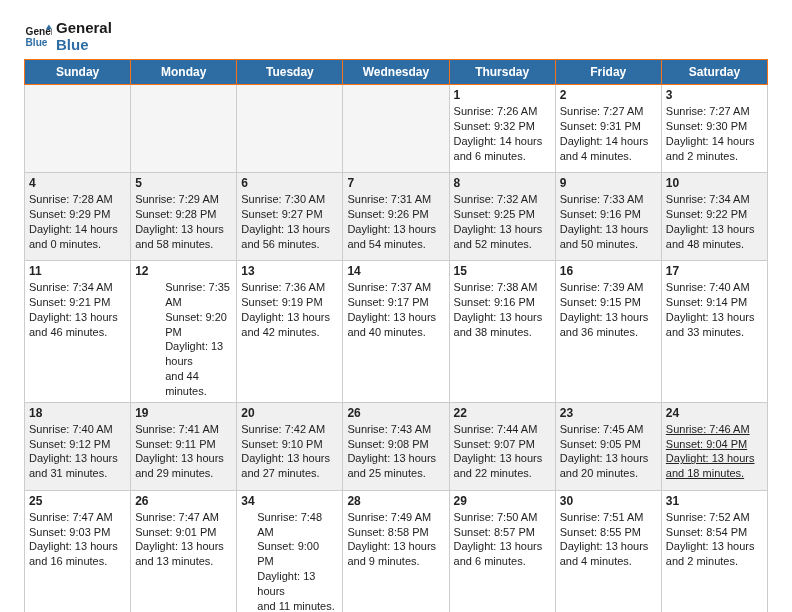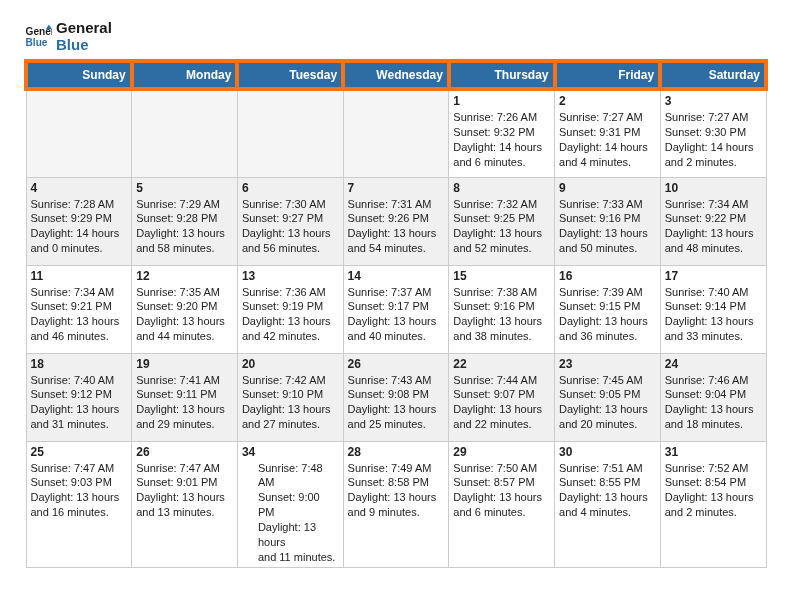--- a/index.html
+++ b/index.html
@@ -43,22 +43,22 @@
       width: 100%;
       border-collapse: collapse;
       margin-top: 6px;
     }
     th {
       background-color: #2e6da4;
       color: #fff;
       font-size: 12px;
       font-weight: bold;
       padding: 5px 4px;
-      text-align: right;
-      border: 4px solid #f97316;
+      text-align: center;
+      border: 1px solid #f97316;
     }
     td {
       border: 1px solid #ccc;
       vertical-align: top;
       padding: 3px 4px;
       font-size: 10px;
       color: #222;
       height: 88px;
       width: calc(100% / 7);
       background: #fff;
@@ -195,21 +195,21 @@
       <tr>
         <td>
           <span class="day-number">11</span>
           <div class="day-info" style="white-space: pre-line;">Sunrise: 7:34 AM
 Sunset: 9:21 PM
 Daylight: 13 hours
 and 46 minutes.</div>
         </td>
         <td>
           <span class="day-number">12</span>
-          <div class="day-info" style="white-space: pre-line;">Sunrise: 7:35 AM
+          <div class="day-info" style="white-space: pre-line; margin-left: 30px;">Sunrise: 7:35 AM
 Sunset: 9:20 PM
 Daylight: 13 hours
 and 44 minutes.</div>
         </td>
         <td>
           <span class="day-number">13</span>
           <div class="day-info" style="white-space: pre-line;">Sunrise: 7:36 AM
 Sunset: 9:19 PM
 Daylight: 13 hours
 and 42 minutes.</div>
@@ -281,21 +281,21 @@
         </td>
         <td class="shaded">
           <span class="day-number">23</span>
           <div class="day-info" style="white-space: pre-line;">Sunrise: 7:45 AM
 Sunset: 9:05 PM
 Daylight: 13 hours
 and 20 minutes.</div>
         </td>
         <td class="shaded">
           <span class="day-number">24</span>
-          <div class="day-info" style="white-space: pre-line;">Sunrise: 7:46 AM
+          <div class="day-info" style="white-space: pre-line; text-decoration: underline;">Sunrise: 7:46 AM
 Sunset: 9:04 PM
 Daylight: 13 hours
 and 18 minutes.</div>
         </td>
       </tr>
       <tr>
         <td>
           <span class="day-number">25</span>
           <div class="day-info" style="white-space: pre-line;">Sunrise: 7:47 AM
 Sunset: 9:03 PM

